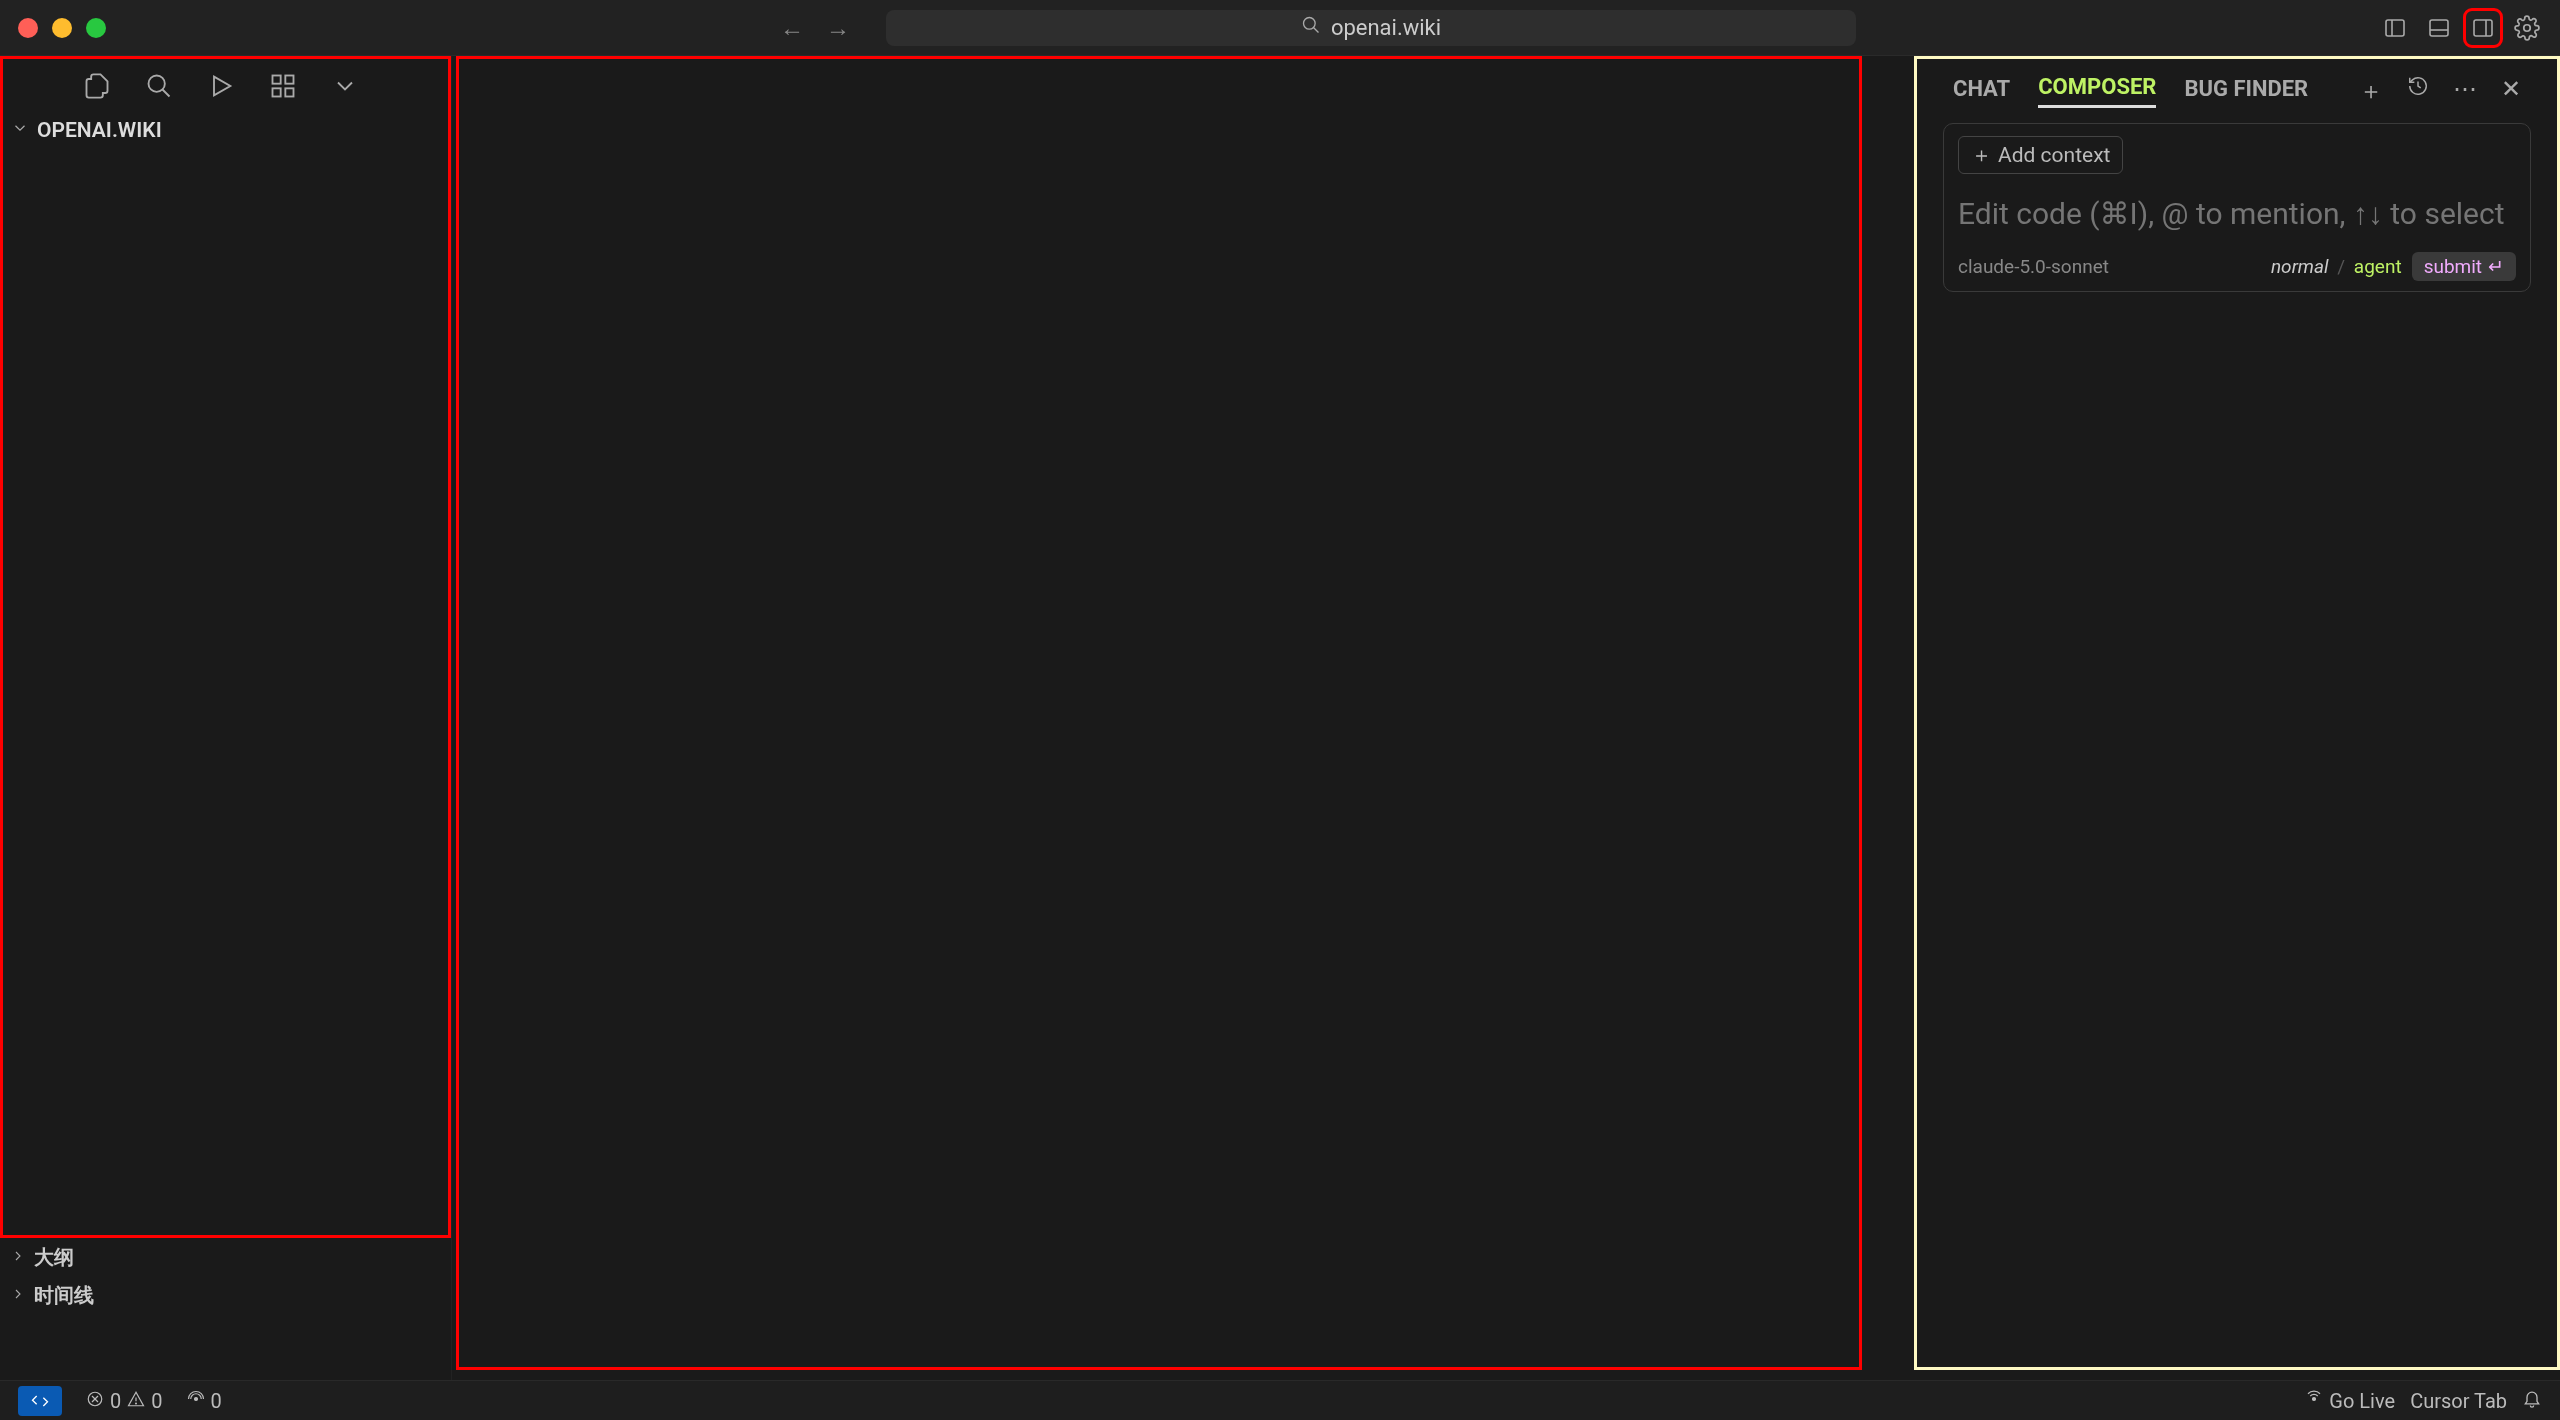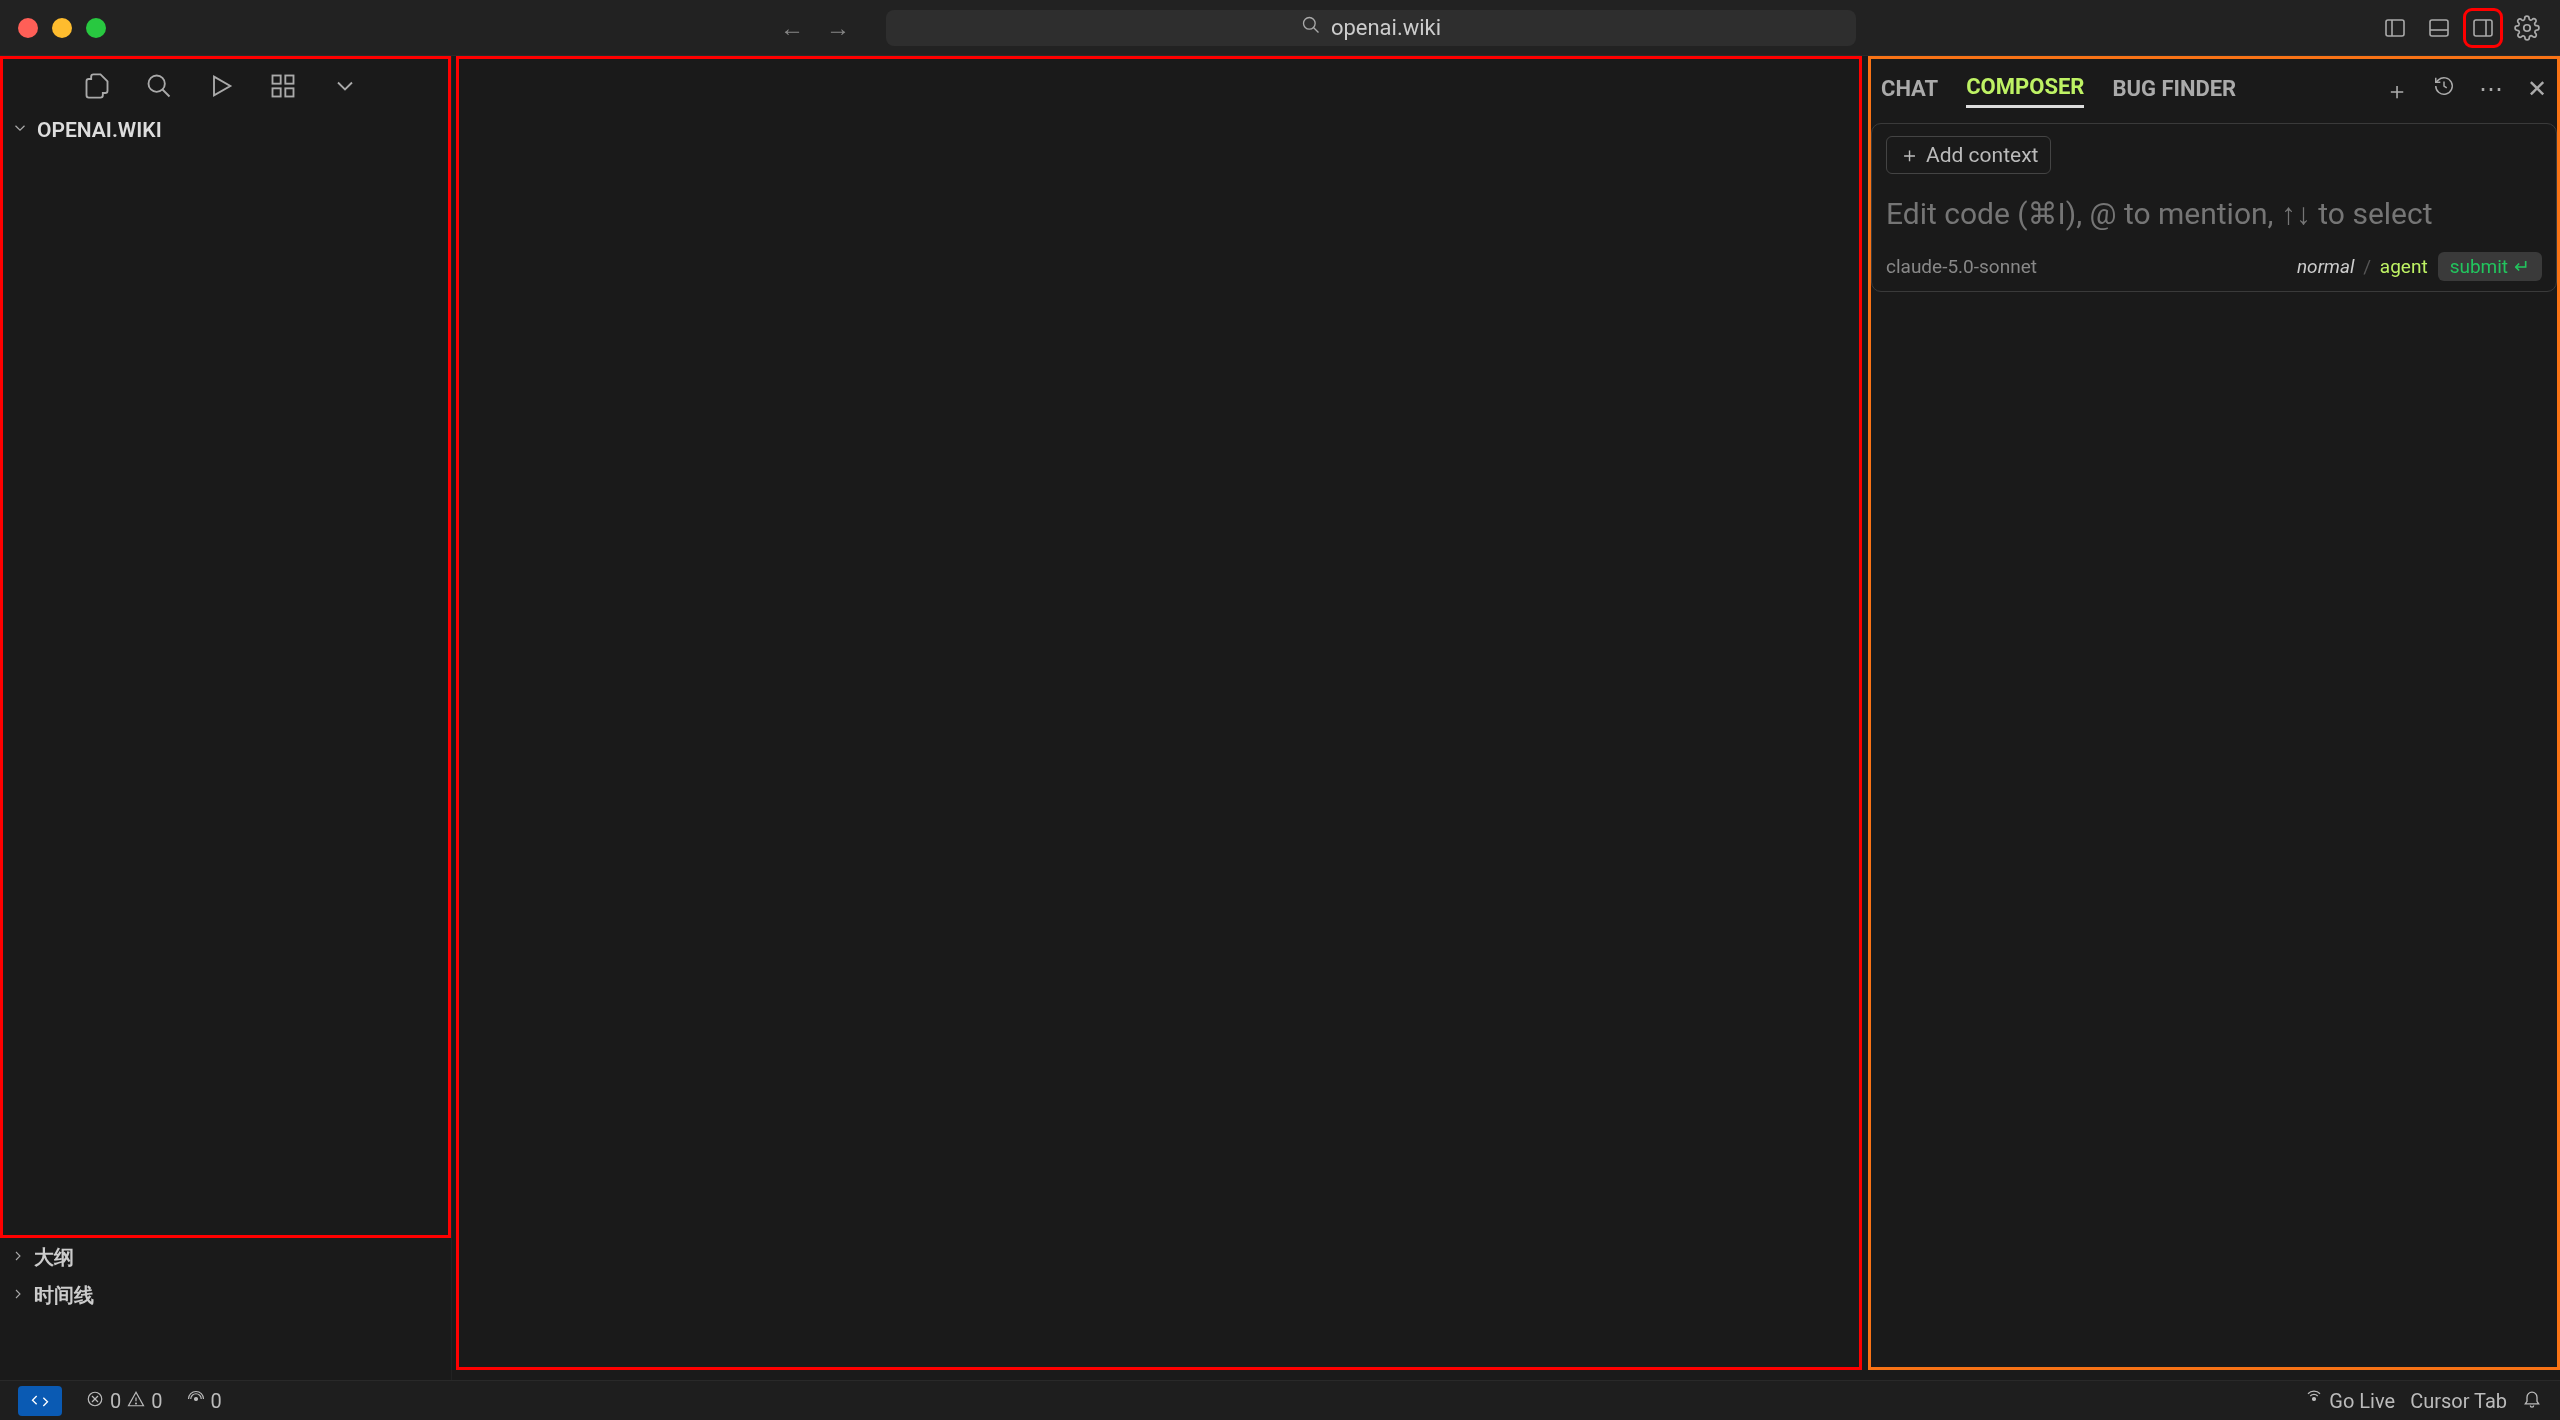--- a/index.html
+++ b/index.html
@@ -177,25 +177,26 @@
     }
 
     
     .right-panel {
       width: 692px;
       display: flex;
       flex-direction: column;
       background: #1a1a1a;
     }
     .right-main {
-      border: 3px solid #f97316;
+      border: 3px solid #fef9c3;
       height: 1314px;
       display: flex;
       flex-direction: column;
-      padding: 4px 0;
+      padding: 4px 26px;
+      margin-left: 46px;
     }
     .rp-tabs-row {
       height: 56px;
       display: flex;
       align-items: center;
       gap: 28px;
       padding: 0 10px;
     }
     .rp-tab {
       font-size: 22px;
@@ -252,21 +253,21 @@
     .composer-footer .model { color: #888; }
     .composer-footer .right { margin-left: auto; display:flex; gap:10px; align-items:center;}
     .modesel .normal { color: #ccc; font-style: italic; }
     .modesel .sep { color:#555; margin: 0 4px; }
     .modesel .agent { color: #bef264; }
     .submit-btn {
       background: #3a3a3a;
       border-radius: 6px;
       padding: 3px 12px;
       font-size: 19px;
-      color: #22c55e;
+      color: #f0abfc;
       display:flex;
       align-items:center;
       gap:6px;
     }
 
     
     .statusbar {
       height: 40px;
       background: #1e1e1e;
       border-top: 1px solid rgba(255,255,255,0.05);

